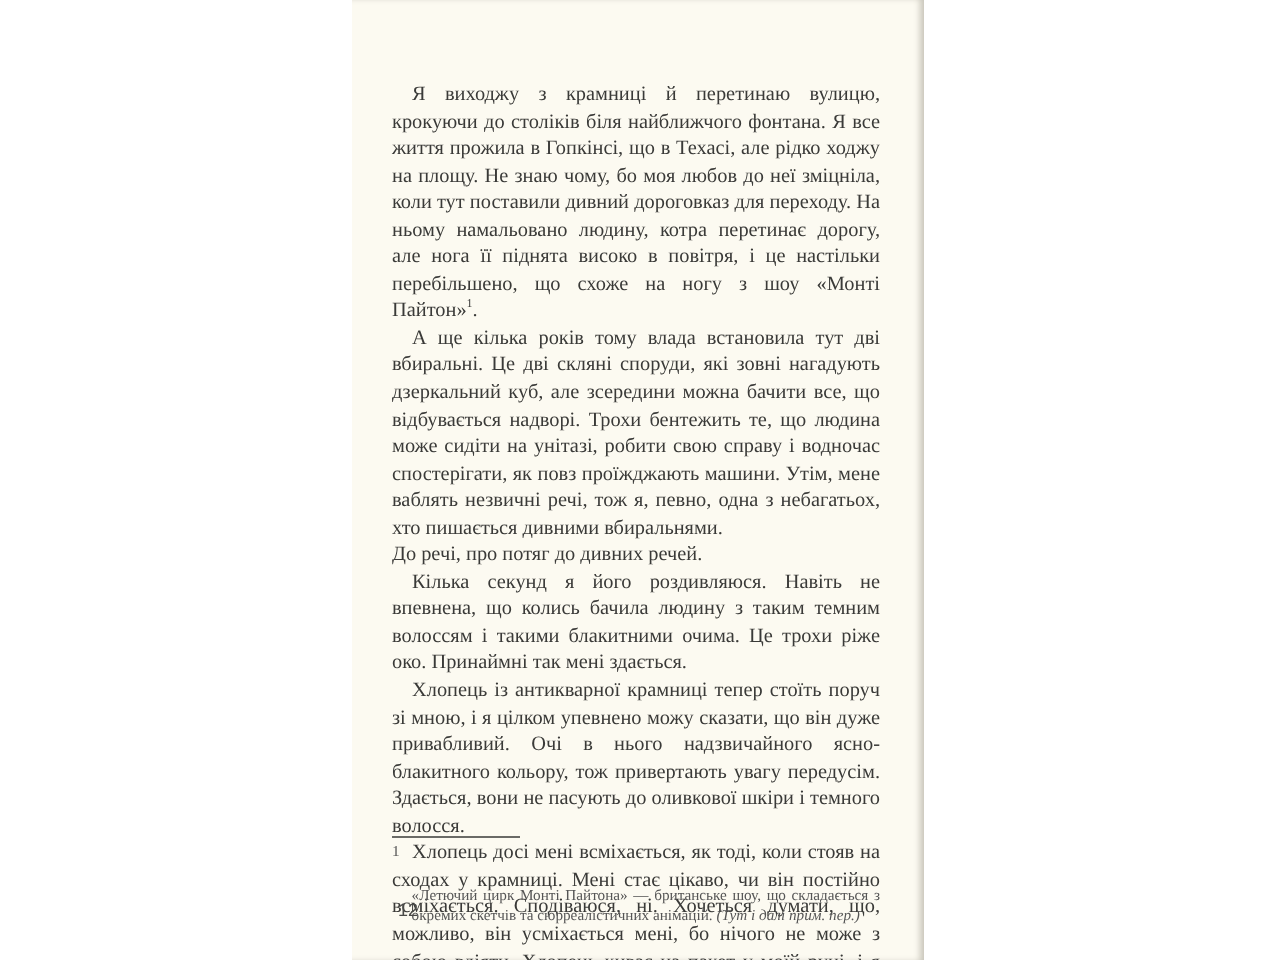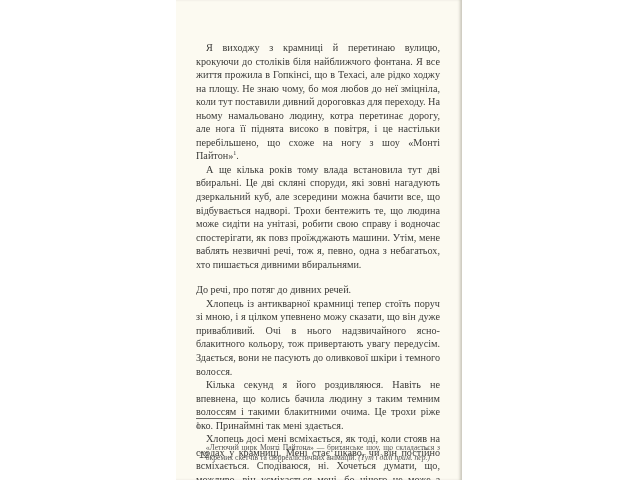--- a/index.html
+++ b/index.html
@@ -12,21 +12,21 @@
     background: #fcfaf1;
     box-shadow: inset -3px 0 3px -1px #c9c6bb;
   }
   .text {
     position: absolute; left: 196px; top: 41px; width: 244px;
     font-family: "Liberation Serif", serif;
     font-size: 10.2px; line-height: 13.55px; color: #3a3a38;
     text-align: justify; hyphens: auto;
   }
   .text p { margin: 0; text-indent: 10px; }
-  .text p.noindent { text-indent: 0; margin-top: 12px; }
+  .text p.noindent { text-indent: 0; }
   .footnote-rule {
     position: absolute; left: 196px; top: 418px; width: 64px; height: 0;
     border-top: 1px solid #6a6a66;
   }
   .footnote {
     position: absolute; left: 196px; top: 421px; width: 244px;
     font-family: "Liberation Serif", serif;
     font-size: 7.6px; line-height: 10px; color: #555;
     display: flex; gap: 6px;
   }
@@ -42,22 +42,22 @@
 </style>
 </head>
 <body>
 
 <div class="page"></div>
 
 <div class="text">
   <p><span>Я виходжу з крамниці й перетинаю вулицю, крокуючи до століків біля найближчого фонтана. Я все життя прожила в Гопкінсі, що в Техасі, але рідко ходжу на площу. Не знаю чому, бо моя любов до неї зміцніла, коли тут поставили дивний дороговказ для переходу. На ньому намальовано людину, котра перетинає дорогу, але нога її піднята високо в повітря, і це настільки перебільшено, що схоже на ногу з шоу «Монті Пайтон»</span><sup>1</sup>.</p>
   <p>А ще кілька років тому влада встановила тут дві вбиральні. Це дві скляні споруди, які зовні нагадують дзеркальний куб, але зсередини можна бачити все, що відбувається надворі. Трохи бентежить те, що людина може сидіти на унітазі, робити свою справу і водночас спостерігати, як повз проїжджають машини. Утім, мене ваблять незвичні речі, тож я, певно, одна з небагатьох, хто пишається дивними вбиральнями.</p>
   <p class="noindent">До речі, про потяг до дивних речей.</p>
+  <p>Кілька секунд я його роздивляюся. Навіть не впевнена, що колись бачила людину з таким темним волоссям і такими блакитними очима. Це трохи ріже око. Принаймні так мені здається.</p>
   <p>Хлопець із антикварної крамниці тепер стоїть поруч зі мною, і я цілком упевнено можу сказати, що він дуже привабливий. Очі в нього надзвичайного ясно-блакитного кольору, тож привертають увагу передусім. Здається, вони не пасують до оливкової шкіри і темного волосся.</p>
-  <p>Кілька секунд я його роздивляюся. Навіть не впевнена, що колись бачила людину з таким темним волоссям і такими блакитними очима. Це трохи ріже око. Принаймні так мені здається.</p>
   <p>Хлопець досі мені всміхається, як тоді, коли стояв на сходах у крамниці. Мені стає цікаво, чи він постійно всміхається. Сподіваюся, ні. Хочеться думати, що, можливо, він усміхається мені, бо нічого не може з собою вдіяти. Хлопець киває на пакет у моїй руці, і я раптом згадую, що він запитав про нагороду.</p>
 </div>
 
 <div class="footnote-rule"></div>
 
 <div class="footnote">
   <span class="mark">1</span>
   <span class="body"><span>«Летючий цирк Монті Пайтона» — британське шоу, що складається з окремих скетчів та сюрреалістичних анімацій. </span><i>(Тут і далі прим. пер.)</i></span>
 </div>
 

